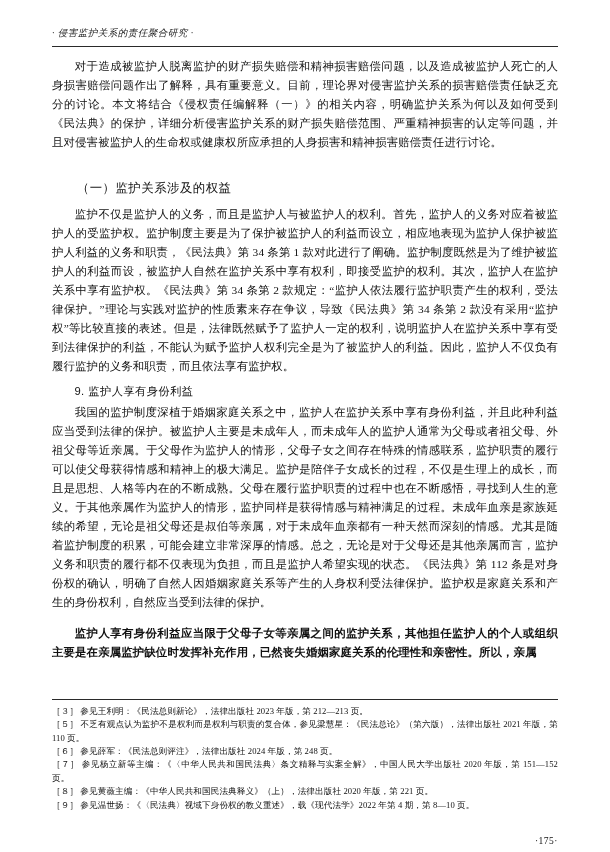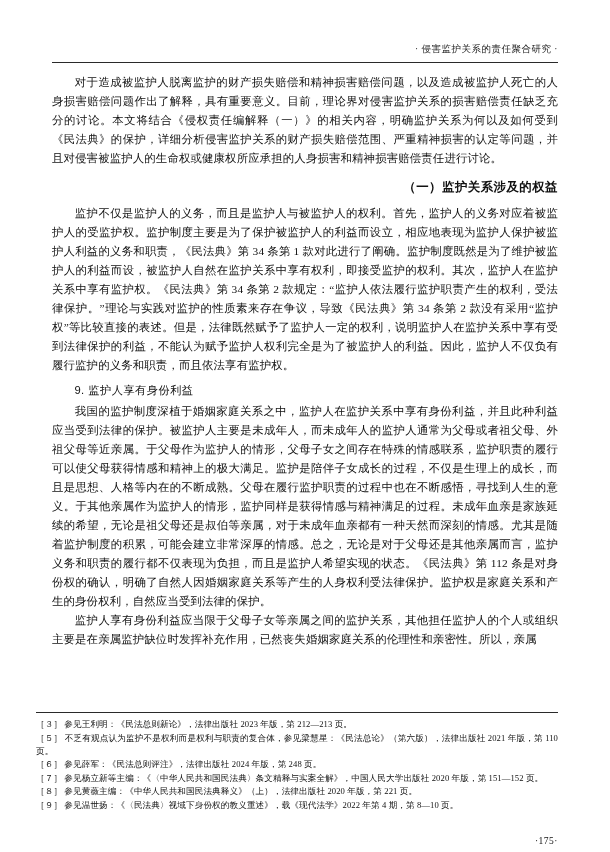--- a/index.html
+++ b/index.html
@@ -18,76 +18,76 @@
   .page {
     position: relative;
     width: 610px;
     height: 852px;
     box-sizing: border-box;
     padding: 26px 52px 20px 52px;
   }
 
   
   .running-head {
-    text-align: right;
     font-size: 9.5px;
     letter-spacing: 0.5px;
     color: #1a1a1a;
-    margin: 16px 0 6px 0;
+    margin: 0 0 6px 0;
     height: 14px;
     line-height: 14px;
+    font-style: italic;
   }
   .rule {
     border: 0;
     border-top: 1px solid #2a2a2a;
     margin: 0 0 10px 0;
   }
 
   
   .para {
     font-size: 11.4px;
     line-height: 19px;
     text-align: justify;
     text-justify: inter-ideograph;
     margin: 0;
     text-indent: 2em;
     letter-spacing: 0.15px;
   }
   .para + .para {
-    margin-top: 0px;
+    margin-top: 12px;
+    font-weight: bold;
   }
 
   h1.section-title {
     font-size: 14.5px;
     font-weight: normal;
     text-align: center;
     margin: 16px 0 14px 0;
     letter-spacing: 2px;
   }
   h2.subsection-title {
     font-size: 12.4px;
-    font-weight: bold;
-    margin: 11px 0 8px 0;
+    font-weight: normal;
+    margin: 28px 0 8px 0;
     text-indent: 2em;
     letter-spacing: 0.5px;
-    text-align: right;
   }
   h3.subsubsection-title {
     font-size: 11.2px;
     font-weight: normal;
     margin: 8px 0 4px 0;
     text-indent: 2em;
     letter-spacing: 0.5px;
     font-family: "Liberation Sans", sans-serif;
   }
 
   
   .footnote-area {
     position: absolute;
-    left: 36px;
+    left: 52px;
     right: 52px;
     bottom: 40px;
   }
   .footnote-rule {
     border: 0;
     border-top: 1px solid #2a2a2a;
     margin: 0 0 5px 0;
     width: 100%;
   }
   .footnote {

